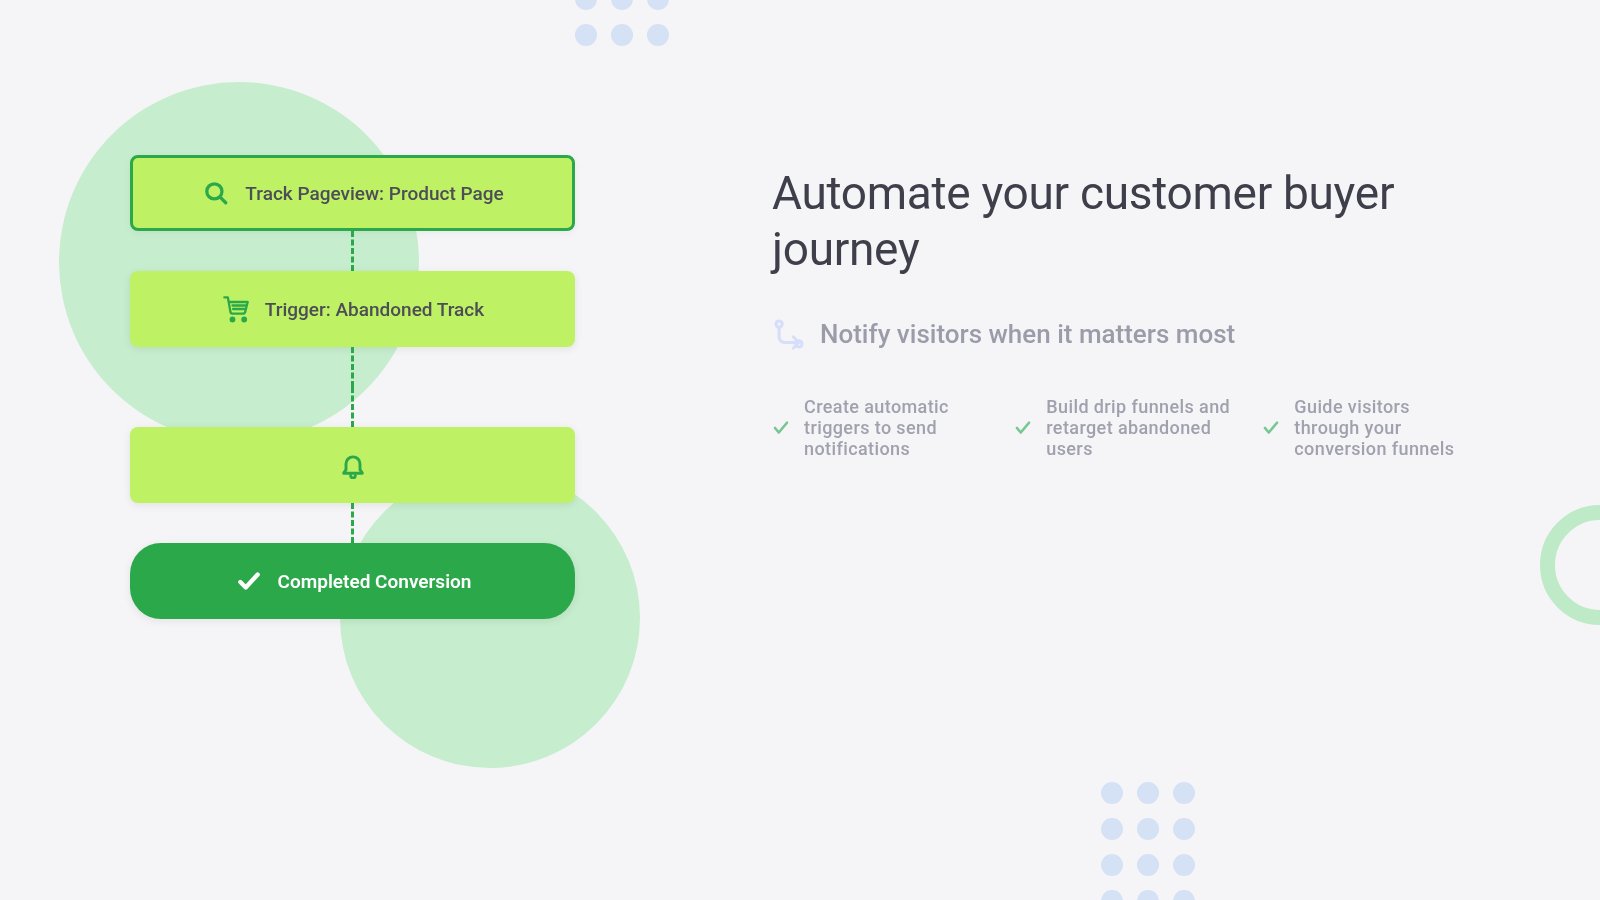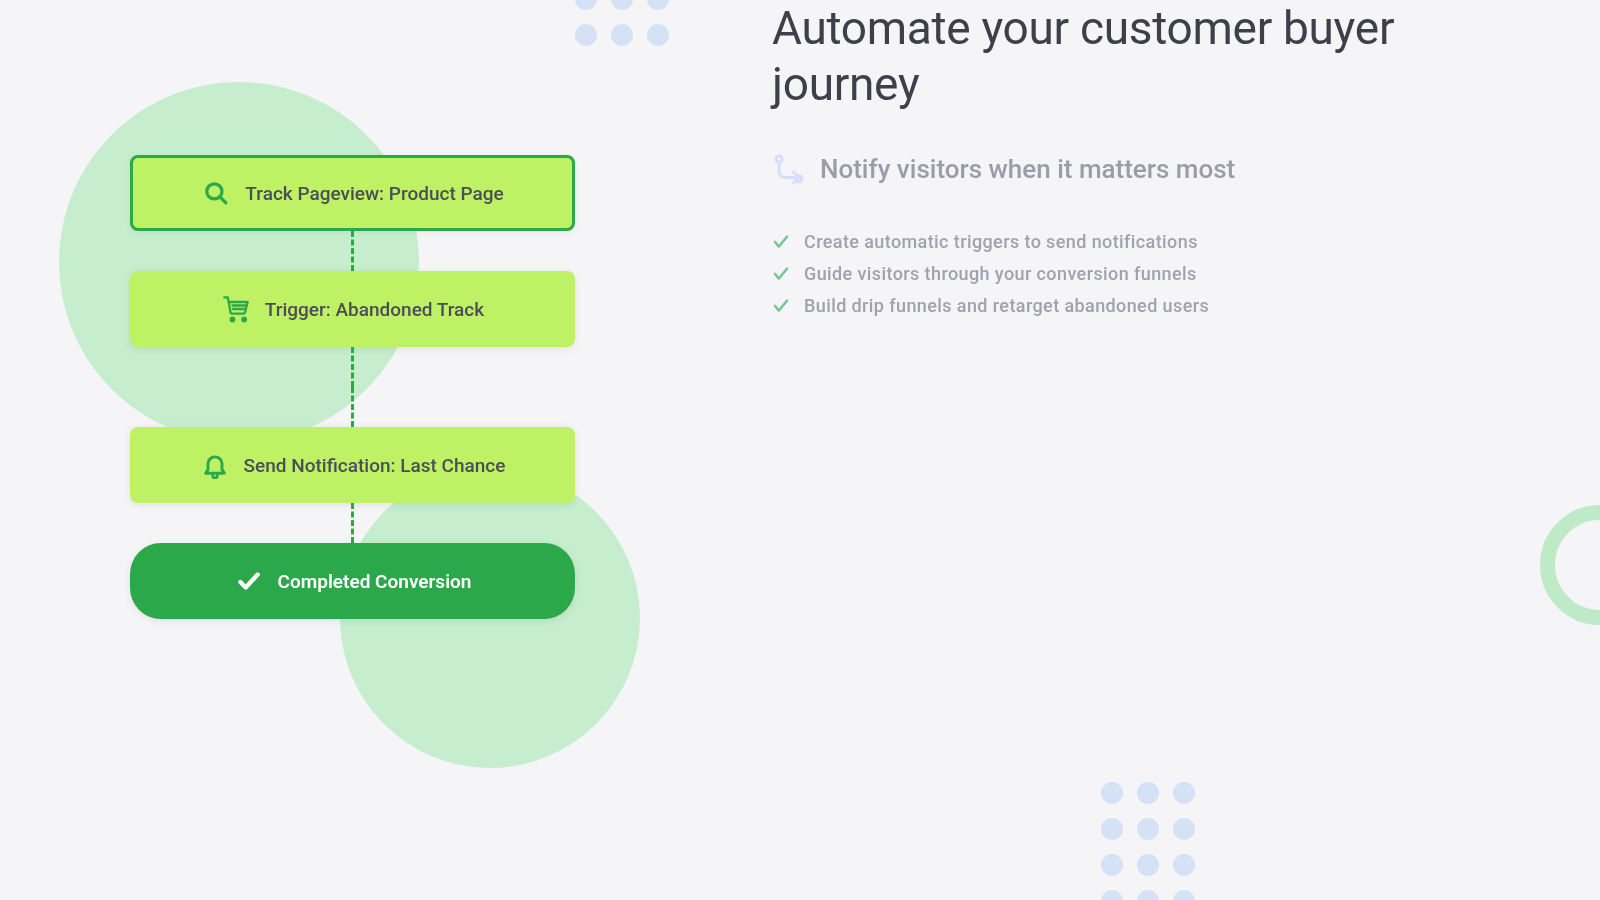--- a/index.html
+++ b/index.html
@@ -57,20 +57,21 @@
   display: flex;
 }
 .left {
   position: relative;
   width: 760px;
   height: 100%;
 }
 .right {
   position: relative;
   flex: 1;
+  padding-top: 165px;
   padding-left: 12px;
   padding-right: 120px;
 }
 
 
 .flow {
   position: absolute;
   top: 155px;
   left: 130px;
   width: 445px;
@@ -142,22 +143,22 @@
 .route-icon {
   width: 34px; height: 34px; color: #d6defa;
 }
 .subtitle {
   font-size: 26px;
   font-weight: 500;
   color: #9b9ca9;
 }
 .features {
   display: flex;
-  flex-direction: column;
-  gap: 11px;
+  flex-direction: row;
+  gap: 24px;
 }
 .feature {
   display: flex;
   align-items: center;
   gap: 14px;
 }
 .check {
   width: 18px; height: 18px; color: #76c792; flex-shrink: 0;
 }
 .feature-text {
@@ -234,21 +235,20 @@
 
       <div class="connector"></div>
 
       <div class="step">
         <span class="step-icon">
           <svg viewBox="0 0 24 24" width="28" height="28" fill="none" stroke="currentColor" stroke-width="2.5" stroke-linecap="round" stroke-linejoin="round">
               <path d="M18 16v-5a6 6 0 0 0-12 0v5l-2 3h16z"></path>
               <path d="M10 21a2 2 0 0 0 4 0"></path>
             </svg>
         </span>
-        <span class="step-text">Send Notification: Last Chance</span>
       </div>
 
       <div class="connector"></div>
 
       <div class="step step-filled">
         <span class="step-icon">
           <svg viewBox="0 0 24 24" width="26" height="26" fill="none" stroke="currentColor" stroke-width="4" stroke-linecap="round" stroke-linejoin="round">
               <polyline points="4 13 9 18 20 6"></polyline>
             </svg>
         </span>
@@ -281,26 +281,26 @@
             </svg>
         </span>
         <span class="feature-text">Create automatic triggers to send notifications</span>
       </div>
       <div class="feature">
         <span class="check">
           <svg viewBox="0 0 24 24" width="18" height="18" fill="none" stroke="currentColor" stroke-width="3.5" stroke-linecap="round" stroke-linejoin="round">
               <polyline points="4 12 9 18 20 5"></polyline>
             </svg>
         </span>
-        <span class="feature-text">Guide visitors through your conversion funnels</span>
+        <span class="feature-text">Build drip funnels and retarget abandoned users</span>
       </div>
       <div class="feature">
         <span class="check">
           <svg viewBox="0 0 24 24" width="18" height="18" fill="none" stroke="currentColor" stroke-width="3.5" stroke-linecap="round" stroke-linejoin="round">
               <polyline points="4 12 9 18 20 5"></polyline>
             </svg>
         </span>
-        <span class="feature-text">Build drip funnels and retarget abandoned users</span>
+        <span class="feature-text">Guide visitors through your conversion funnels</span>
       </div>
     </div>
   </div>
 
 </div>
 
 </body></html>

